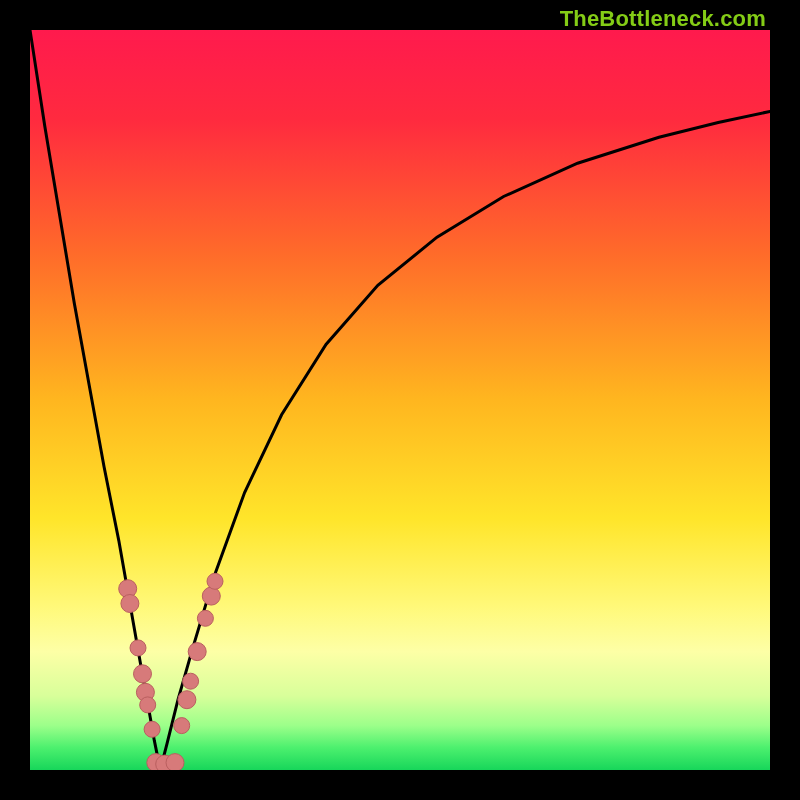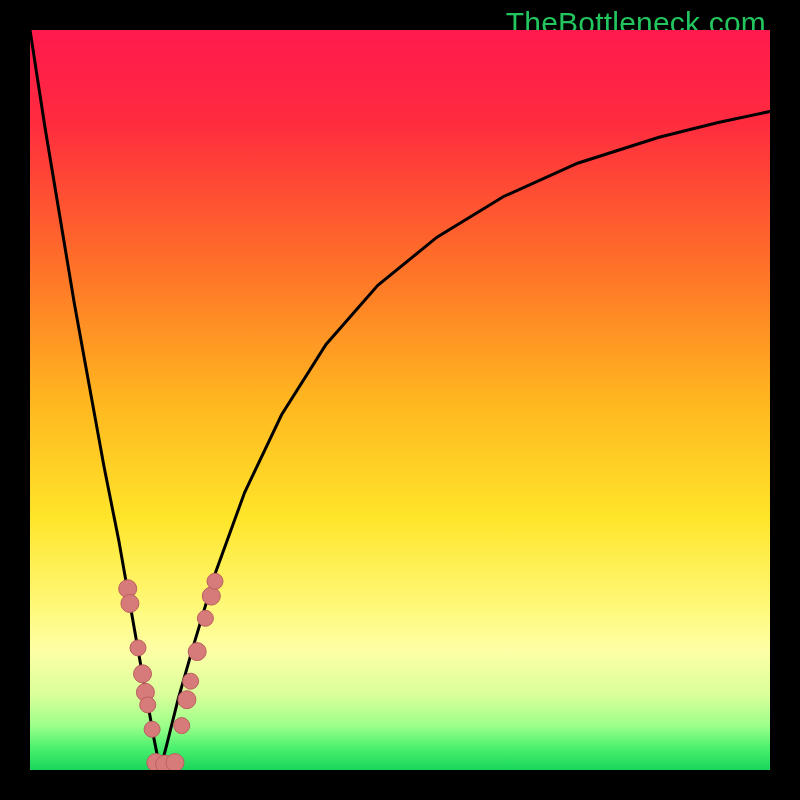--- a/index.html
+++ b/index.html
@@ -26,23 +26,23 @@
     overflow: hidden;
   }
   .gradient-bg {
     position: absolute;
     left: 0; top: 0; right: 0; bottom: 0;
   }
   .watermark {
     position: absolute;
     top: 6px;
     right: 34px;
-    color: #22c55e;
-    font-size: 30px;
-    font-weight: 400;
+    color: #84cc16;
+    font-size: 22px;
+    font-weight: 700;
     letter-spacing: 0.2px;
   }
   svg.curves {
     position: absolute;
     left: 0; top: 0;
     width: 740px;
     height: 740px;
   }
 </style>
 </head>

